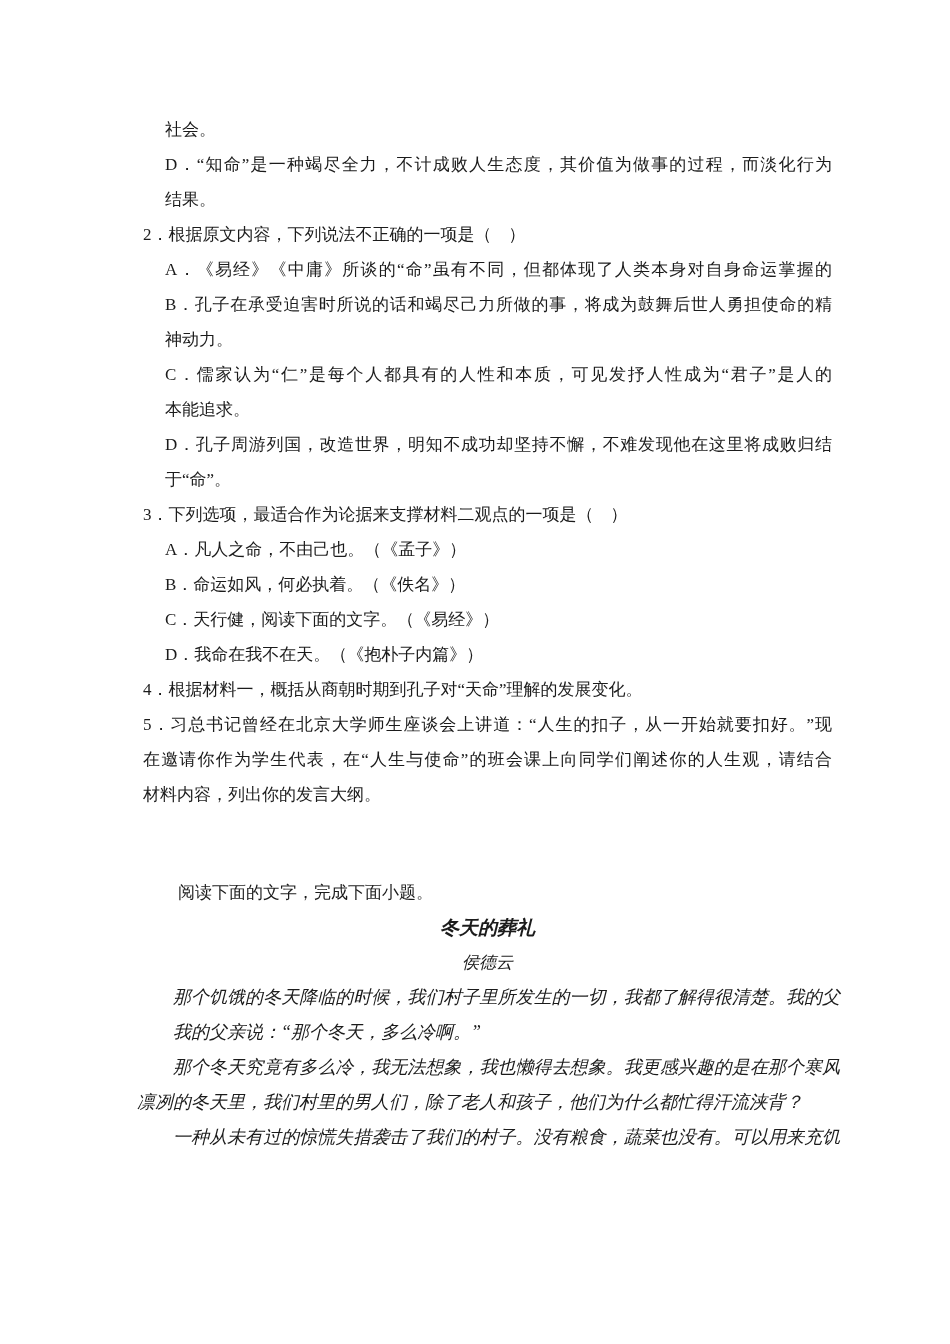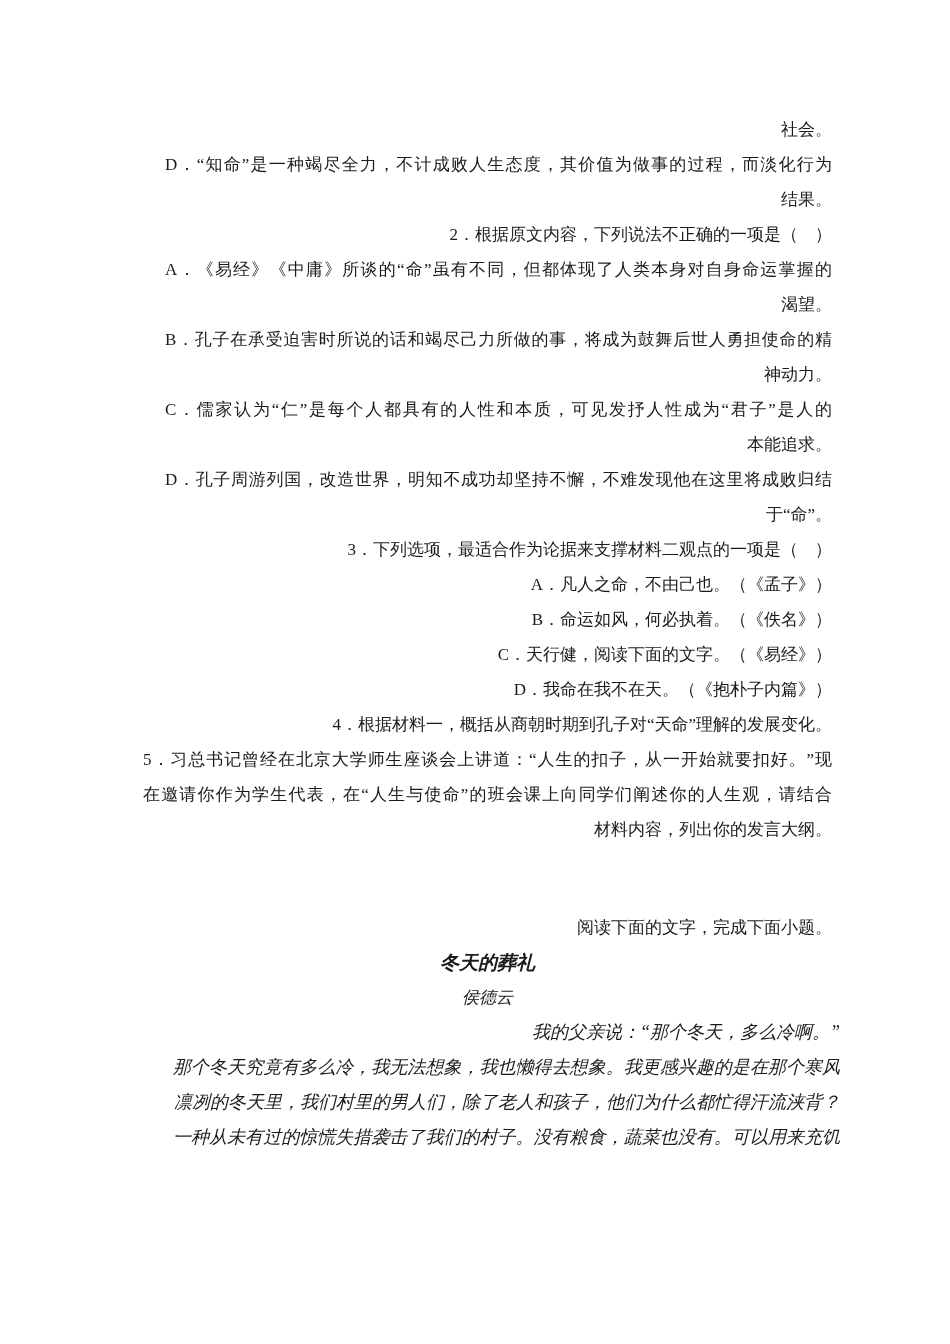--- a/index.html
+++ b/index.html
@@ -21,21 +21,20 @@
     top: 0;
     width: 950px;
     box-sizing: border-box;
     padding: 112px 118px 0 143px;
     font-size: 17px;
     line-height: 35px;
   }
   .line {
     white-space: nowrap;
     height: 35px;
-    text-align: right;
   }
   
   .fill {
     text-align: justify;
     text-align-last: justify;
   }
   
   .q { margin-left: 0; }
   
   .opt { margin-left: 22px; }
@@ -66,39 +65,39 @@
 </head>
 <body style="background: rgb(255, 255, 255);">
 
 <div id="doc" style="color: rgb(27, 27, 27);">
     <div class="section">
       <div class="line opt">社会。</div>
       <div class="line opt fill">D．“知命”是一种竭尽全力，不计成败人生态度，其价值为做事的过程，而淡化行为</div>
       <div class="line opt">结果。</div>
       <div class="line q">2．根据原文内容，下列说法不正确的一项是（　）</div>
       <div class="line opt fill">A．《易经》《中庸》所谈的“命”虽有不同，但都体现了人类本身对自身命运掌握的</div>
-      <div class="line opt">渴望。</div>
       <div class="line opt fill">B．孔子在承受迫害时所说的话和竭尽己力所做的事，将成为鼓舞后世人勇担使命的精</div>
       <div class="line opt">神动力。</div>
       <div class="line opt fill">C．儒家认为“仁”是每个人都具有的人性和本质，可见发抒人性成为“君子”是人的</div>
       <div class="line opt">本能追求。</div>
       <div class="line opt fill">D．孔子周游列国，改造世界，明知不成功却坚持不懈，不难发现他在这里将成败归结</div>
       <div class="line opt">于“命”。</div>
       <div class="line q">3．下列选项，最适合作为论据来支撑材料二观点的一项是（　）</div>
       <div class="line opt">A．凡人之命，不由己也。（《孟子》）</div>
       <div class="line opt">B．命运如风，何必执着。（《佚名》）</div>
       <div class="line opt">C．天行健，阅读下面的文字。（《易经》）</div>
       <div class="line opt">D．我命在我不在天。（《抱朴子内篇》）</div>
       <div class="line q">4．根据材料一，概括从商朝时期到孔子对“天命”理解的发展变化。</div>
       <div class="line q fill">5．习总书记曾经在北京大学师生座谈会上讲道：“人生的扣子，从一开始就要扣好。”现</div>
       <div class="line q fill">在邀请你作为学生代表，在“人生与使命”的班会课上向同学们阐述你的人生观，请结合</div>
       <div class="line q">材料内容，列出你的发言大纲。</div>
     </div>
     <div class="section" style="margin-top: 63px;">
       <div class="line intro">阅读下面的文字，完成下面小题。</div>
       <div class="line title">冬天的葬礼</div>
       <div class="line author">侯德云</div>
+      <div class="line story first fill">那个饥饿的冬天降临的时候，我们村子里所发生的一切，我都了解得很清楚。我的父</div>
       <div class="line story first">我的父亲说：“那个冬天，多么冷啊。”</div>
       <div class="line story first fill">那个冬天究竟有多么冷，我无法想象，我也懒得去想象。我更感兴趣的是在那个寒风</div>
       <div class="line story">凛冽的冬天里，我们村里的男人们，除了老人和孩子，他们为什么都忙得汗流浃背？</div>
       <div class="line story first fill">一种从未有过的惊慌失措袭击了我们的村子。没有粮食，蔬菜也没有。可以用来充饥</div>
     </div>
   </div>
 
 </body></html>

